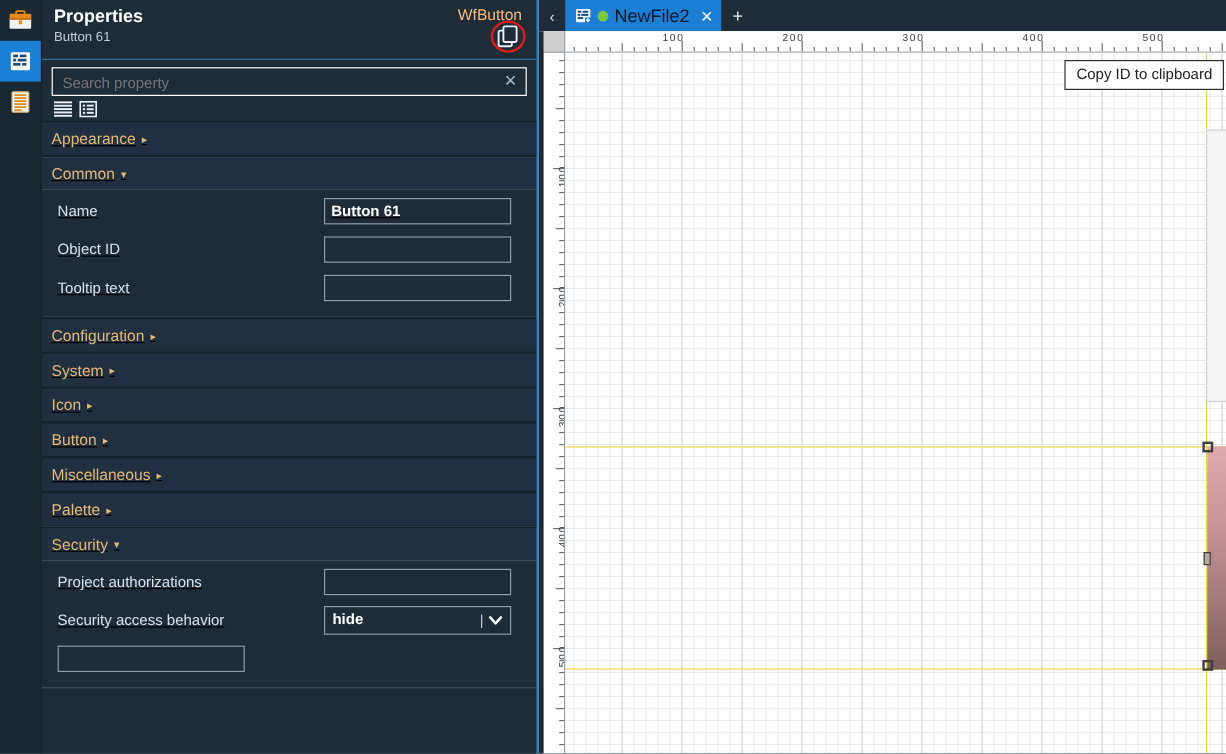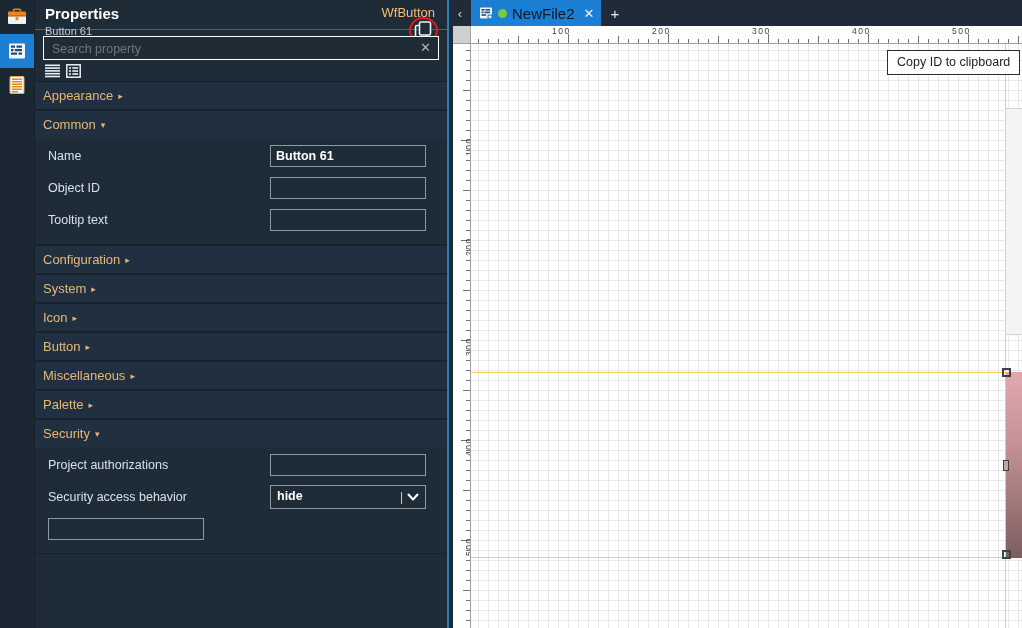--- a/index.html
+++ b/index.html
@@ -34,21 +34,21 @@
   
   #props {
     width: 412px; height: 628px;
     flex: 0 0 412px;
     background: #1e2c38;
     border-right: 2px solid #2f7bb5;
     position: relative;
     overflow: hidden;
   }
   #prop-header {
-    height: 30px;
+    height: 50px;
     position: relative;
     border-bottom: 1px solid #2f6a96;
     padding: 4px 10px 0 10px;
     box-sizing: border-box;
   }
   #prop-title {
     color: #ffffff;
     font-size: 15px;
     font-weight: bold;
     line-height: 16px;
@@ -112,20 +112,21 @@
     gap: 6px;
     padding: 4px 0 3px 10px;
   }
   .vt { width: 15px; height: 14px; display:block; }
 
   
   .section {
     border-top: 1px solid #16232d;
     border-bottom: 1px solid #16232d;
     background: #a3a3a3;
+    text-decoration: underline;
   }
   .section-head {
     height: 27px;
     display: flex; align-items: center;
     padding-left: 8px;
     color: #e5b877;
     font-size: 13px;
     background: #203040;
   }
   .section-head .arrow { margin-left: 5px; font-size: 9px; color:#e5b877; }

